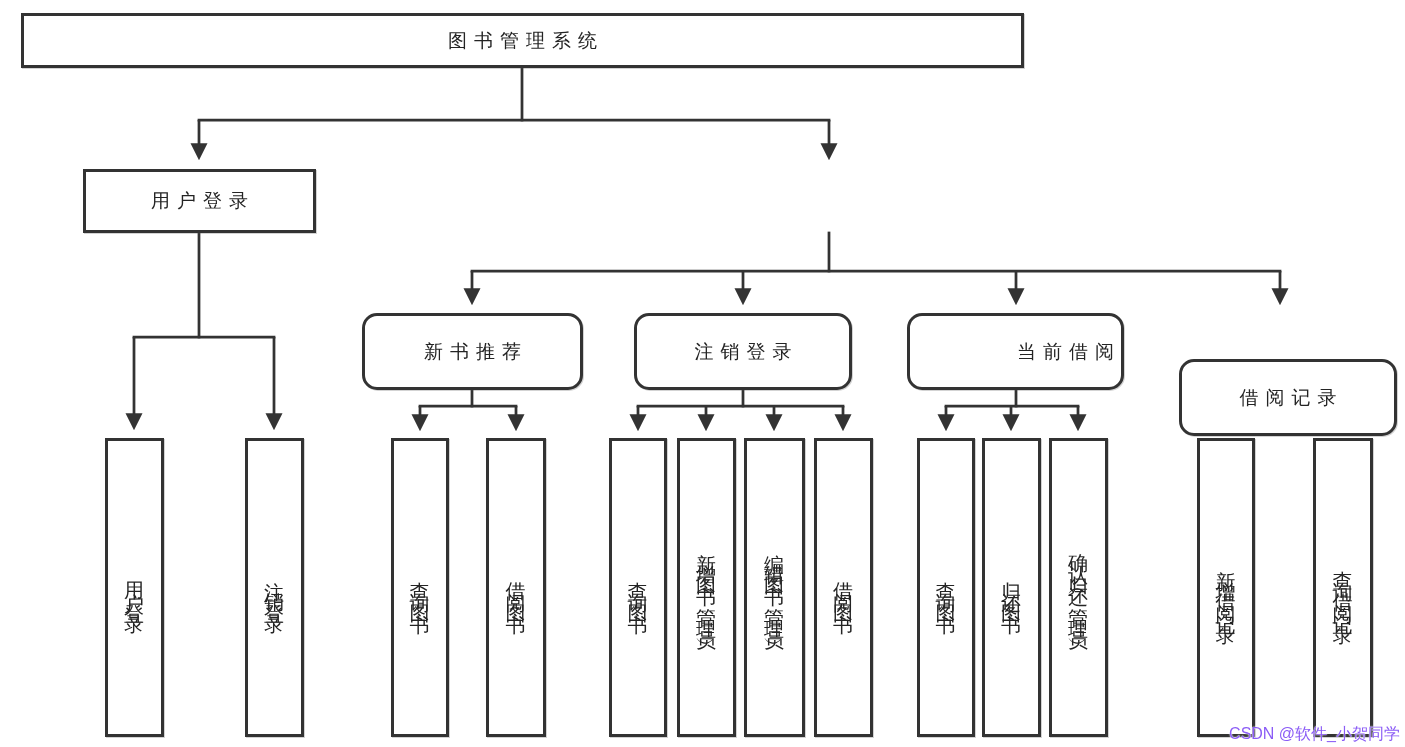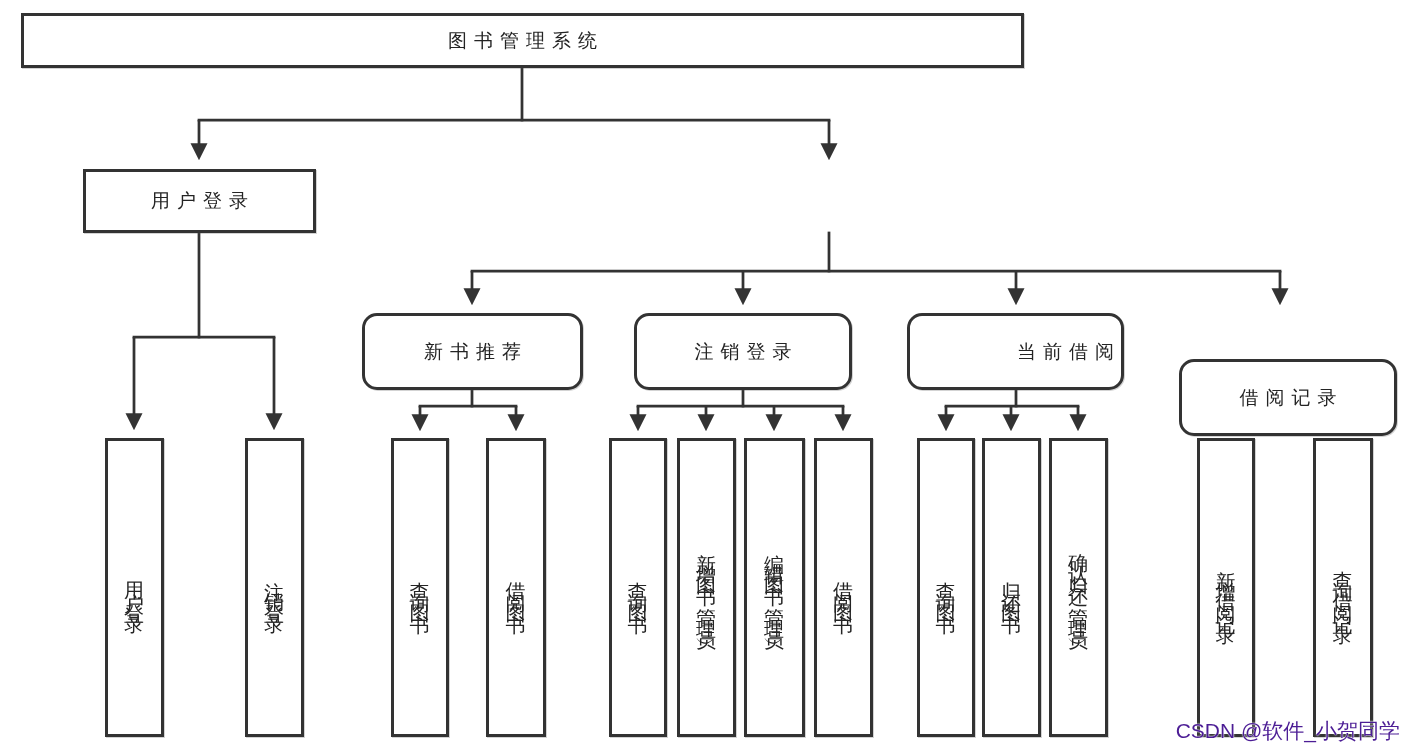--- a/index.html
+++ b/index.html
@@ -46,22 +46,22 @@
     letter-spacing: 0.55em;
     line-height: 1;
     white-space: nowrap;
     color: #242424;
   }
   #watermark {
     position: absolute;
     right: 5px;
     bottom: 2px;
     z-index: 3;
-    font-size: 21px;
-    color: #4c1d95;
+    font-size: 16px;
+    color: #8b5cf6;
     text-shadow: 0 0 2px #ffffff, 0 0 1px #ffffff;
     white-space: nowrap;
   }
 </style>
 </head>
 <body>
 
 <div id="stage">
 
   <svg id="wires" viewBox="0 0 1405 747" xmlns="http://www.w3.org/2000/svg">

